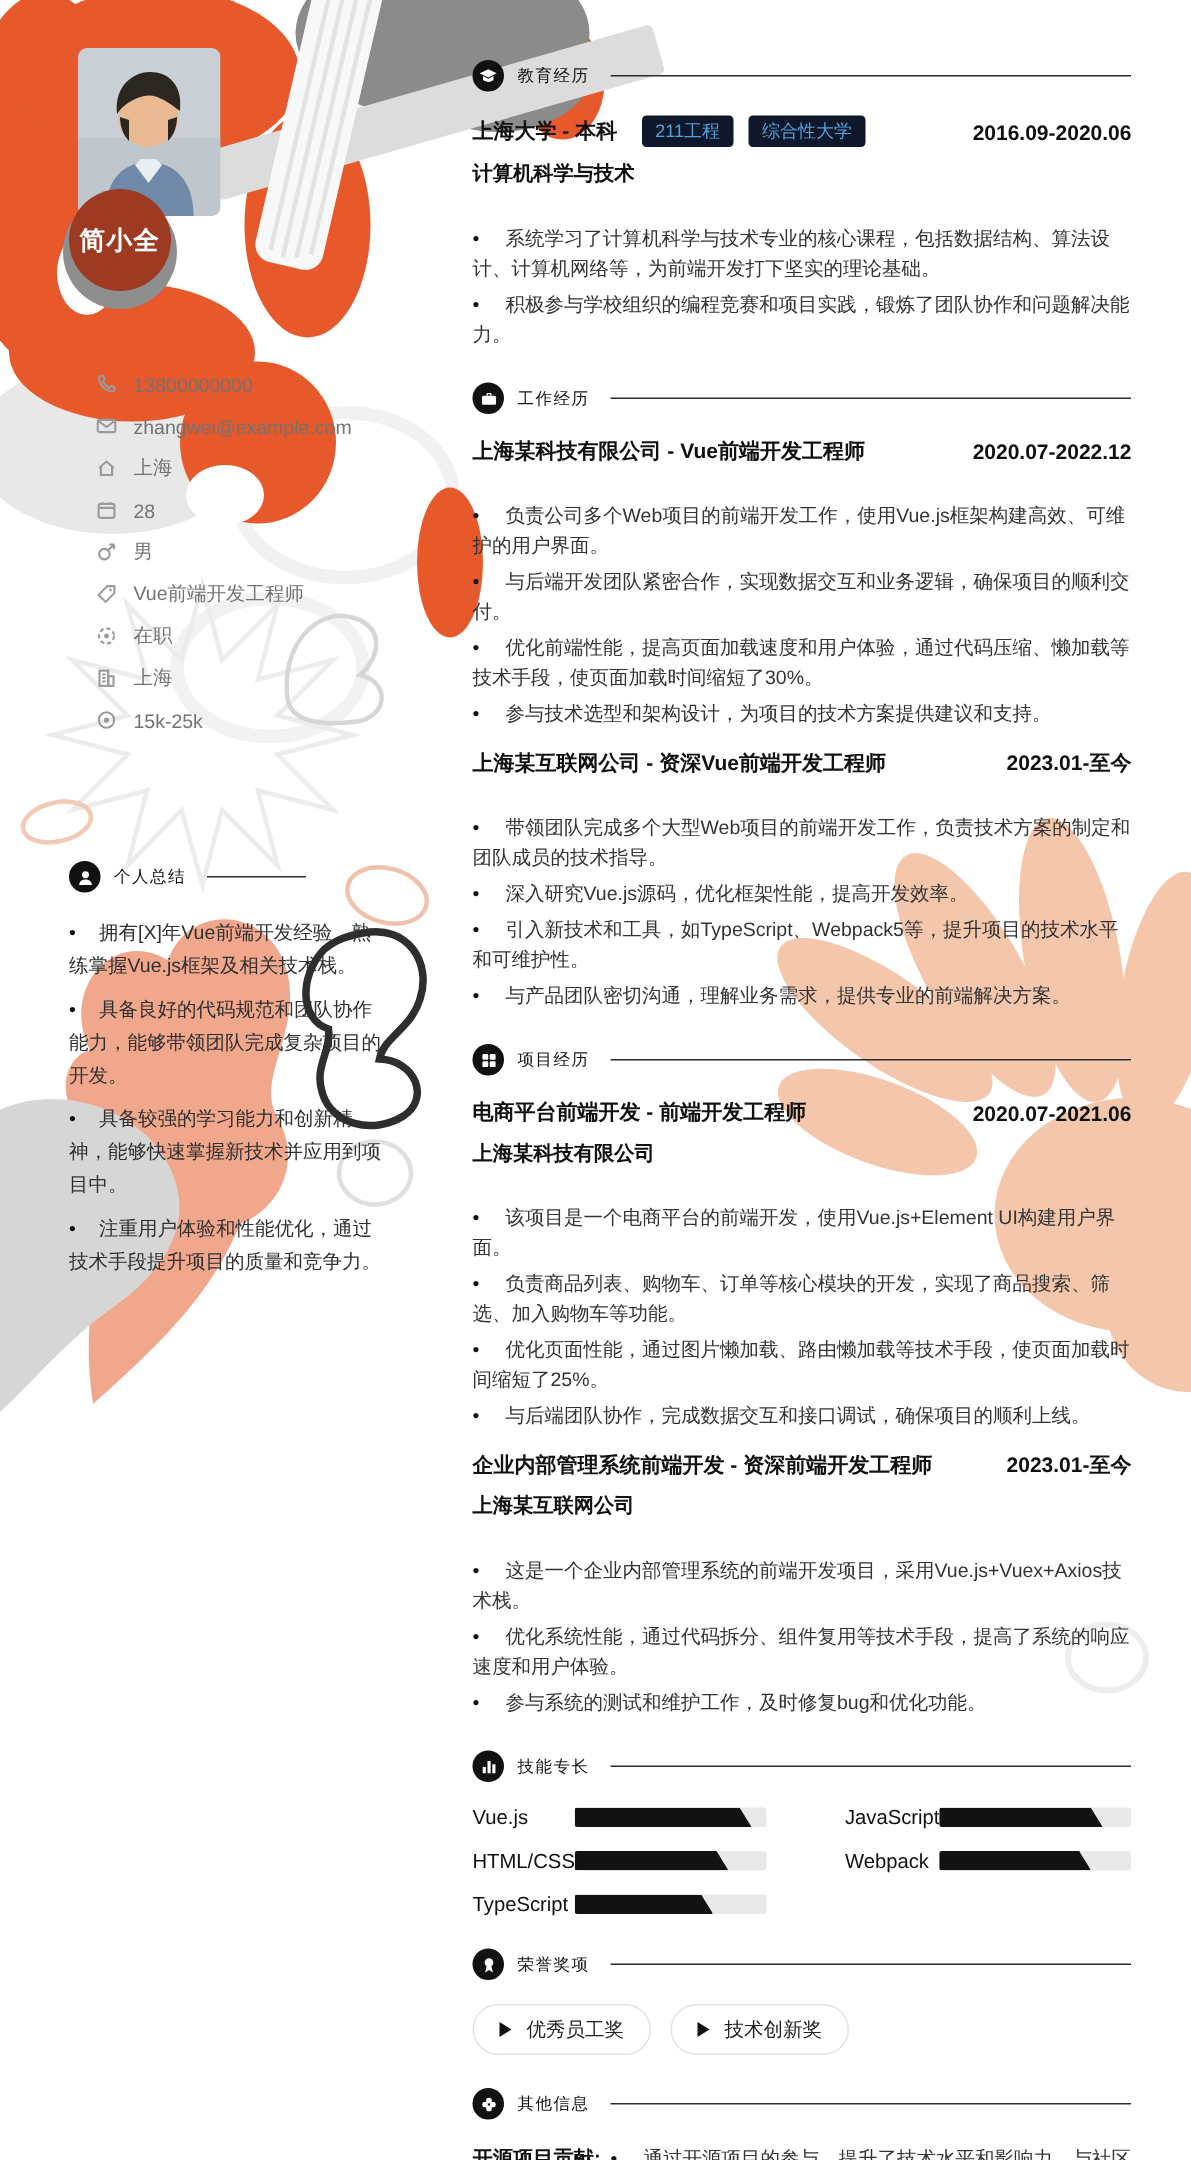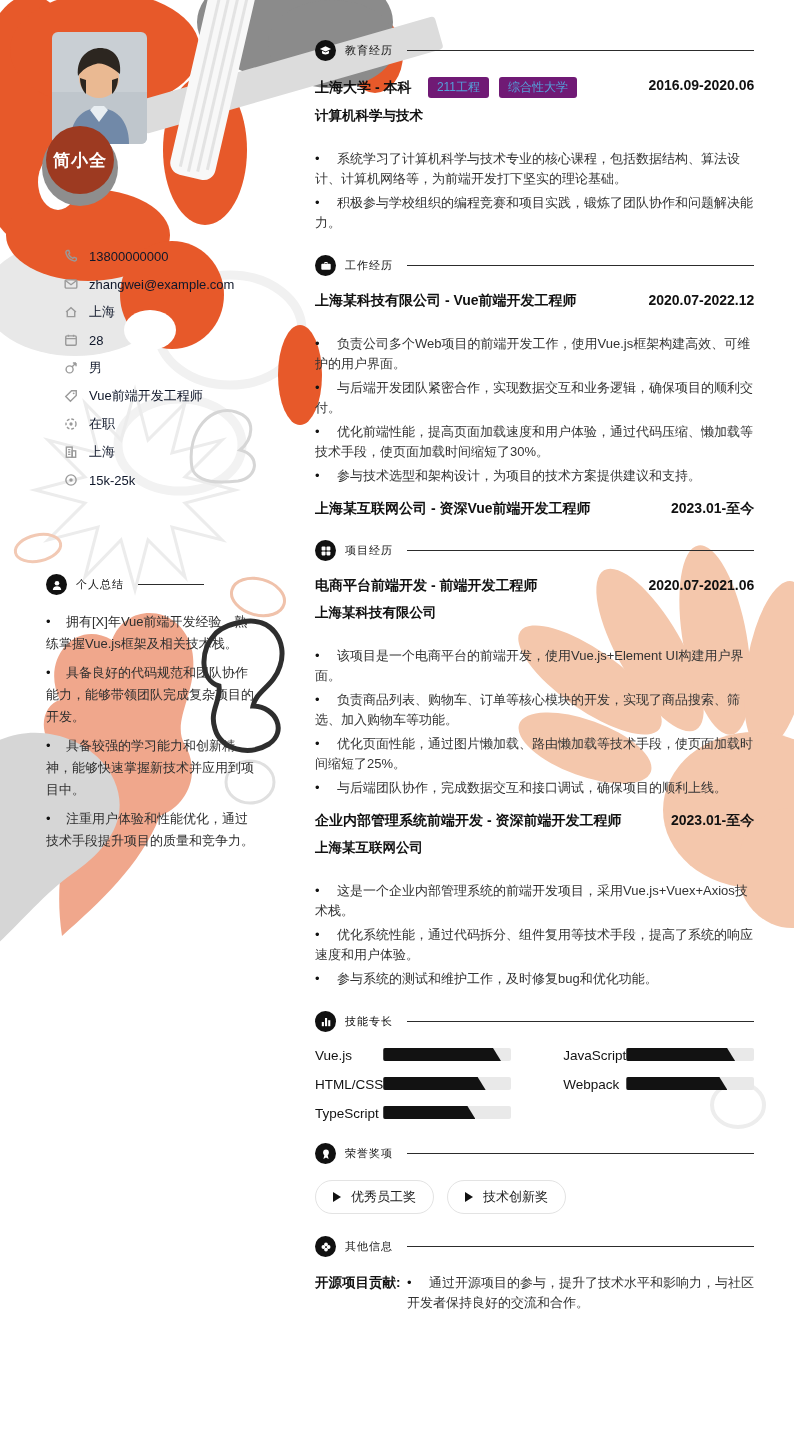--- a/index.html
+++ b/index.html
@@ -15,51 +15,51 @@
   .sidebar { width:300px; flex:none; padding:32px 40px 0 46px; }
   .photo { width:95px; height:112px; border-radius:6px; overflow:hidden; margin-left:6px; display:block; }
   .name-badge { position:relative; width:76px; height:76px; margin:-14px 0 0 -4px; }
   .name-ring { position:absolute; left:0; top:0; width:76px; height:76px; border-radius:50%; background:#8e8e8e; }
   .name-circle { position:absolute; left:4px; top:-4px; width:68px; height:68px; border-radius:50%;
     background:#9d3a21; display:flex; align-items:center; justify-content:center;
     color:#fff; font-size:17px; font-weight:bold; letter-spacing:1px; }
   .contacts { margin-top:36px; padding-left:18px; }
   .contact-row { display:flex; align-items:center; height:28px; }
   .contact-row .cicon { width:14px; height:14px; flex:none; margin-right:11px; color:#9a9a9a; }
-  .contact-row .cval { font-size:13px; color:#0f172a; }
+  .contact-row .cval { font-size:13px; color:#737373; }
 
   .side-section { margin-top:80px; }
   .sec-head { display:flex; align-items:center; }
   .sec-icon { width:21px; height:21px; border-radius:50%; background:#111; flex:none;
     display:flex; align-items:center; justify-content:center; margin-right:9px; }
   .sec-title { font-size:11px; font-weight:normal; color:#111; letter-spacing:1px; white-space:nowrap; }
   .sec-line { height:1px; background:#2c2c2c; flex:1; margin-left:14px; }
   .sec-line.short { flex:none; width:66px; }
   .summary-list { margin-top:16px; }
   .summary-list li { list-style:none; font-size:13px; line-height:22px; color:#2f2f2f; margin-bottom:7px; }
   .summary-list li::before { content:"•"; display:inline-block; width:20px; color:#111; }
 
   
   .main { flex:1; padding:40px 50px 0 15px; }
   .m-section { margin-bottom:22px; }
   .m-section .sec-head { margin-bottom:16px; }
   .entry { margin-bottom:14px; }
-  .entry-row { display:flex; justify-content:space-between; }
+  .entry-row { display:flex; align-items:center; justify-content:space-between; }
   .entry-title { font-size:14px; font-weight:bold; color:#111; }
   .entry-date { font-size:14px; font-weight:bold; color:#111; white-space:nowrap; }
   .tags { display:inline-flex; gap:10px; margin-left:12px; vertical-align:1px; }
-  .tag { font-size:12px; font-weight:normal; color:#54a0db; background:#701a75; padding:2px 9px; border-radius:3px; }
+  .tag { font-size:12px; font-weight:normal; color:#54a0db; background:#0f172a; padding:2px 9px; border-radius:3px; }
   .entry-sub { font-size:13.5px; font-weight:bold; color:#111; margin-top:9px; }
   ul.bullets { margin-top:24px; }
   ul.bullets li { list-style:none; font-size:13px; line-height:20px; color:#333; margin-bottom:4px; }
   ul.bullets li::before { content:"•"; display:inline-block; width:22px; color:#111; }
 
   
   .skill-grid { display:grid; grid-template-columns:1fr 1fr; column-gap:52px; row-gap:14px; margin-top:4px; }
-  .skill-row { display:flex; justify-content:space-between; }
+  .skill-row { display:flex; align-items:center; justify-content:space-between; }
   .skill-name { font-size:13.5px; color:#111; font-weight:500; }
   .skill-track { width:128px; flex:none; height:13px; background:#e9e9e9; border-radius:2px; overflow:hidden; }
   .skill-fill { height:100%; background:#121212; clip-path:polygon(0 0, calc(100% - 8px) 0, 100% 100%, 0 100%); }
 
   
   .pill-row { display:flex; gap:13px; margin-top:2px; }
   .pill { display:inline-flex; align-items:center; gap:10px; border:1px solid #e3e3e3; border-radius:17px;
     background:#fff; padding:7px 17px; font-size:13px; color:#222; cursor:pointer; }
   .play { width:0; height:0; border-left:8px solid #111; border-top:5px solid transparent; border-bottom:5px solid transparent; }
 
@@ -290,20 +290,26 @@
           <li>优化前端性能，提高页面加载速度和用户体验，通过代码压缩、懒加载等技术手段，使页面加载时间缩短了30%。</li>
           <li>参与技术选型和架构设计，为项目的技术方案提供建议和支持。</li>
         </ul>
       </div>
 
       <div class="entry">
         <div class="entry-row">
           <span class="entry-title">上海某互联网公司 - 资深Vue前端开发工程师</span>
           <span class="entry-date">2023.01-至今</span>
         </div>
+        <ul class="bullets">
+          <li>带领团队完成多个大型Web项目的前端开发工作，负责技术方案的制定和团队成员的技术指导。</li>
+          <li>深入研究Vue.js源码，优化框架性能，提高开发效率。</li>
+          <li>引入新技术和工具，如TypeScript、Webpack5等，提升项目的技术水平和可维护性。</li>
+          <li>与产品团队密切沟通，理解业务需求，提供专业的前端解决方案。</li>
+        </ul>
       </div>
     </section>
 
     <section class="m-section">
       <div class="sec-head">
         <span class="sec-icon">
           <svg width="12" height="12" viewBox="0 0 12 12" fill="#fff">
               <rect x="1.6" y="1.6" width="3.9" height="3.9" rx="0.8"></rect>
               <rect x="6.5" y="1.6" width="3.9" height="3.9" rx="0.8"></rect>
               <rect x="1.6" y="6.5" width="3.9" height="3.9" rx="0.8"></rect>

